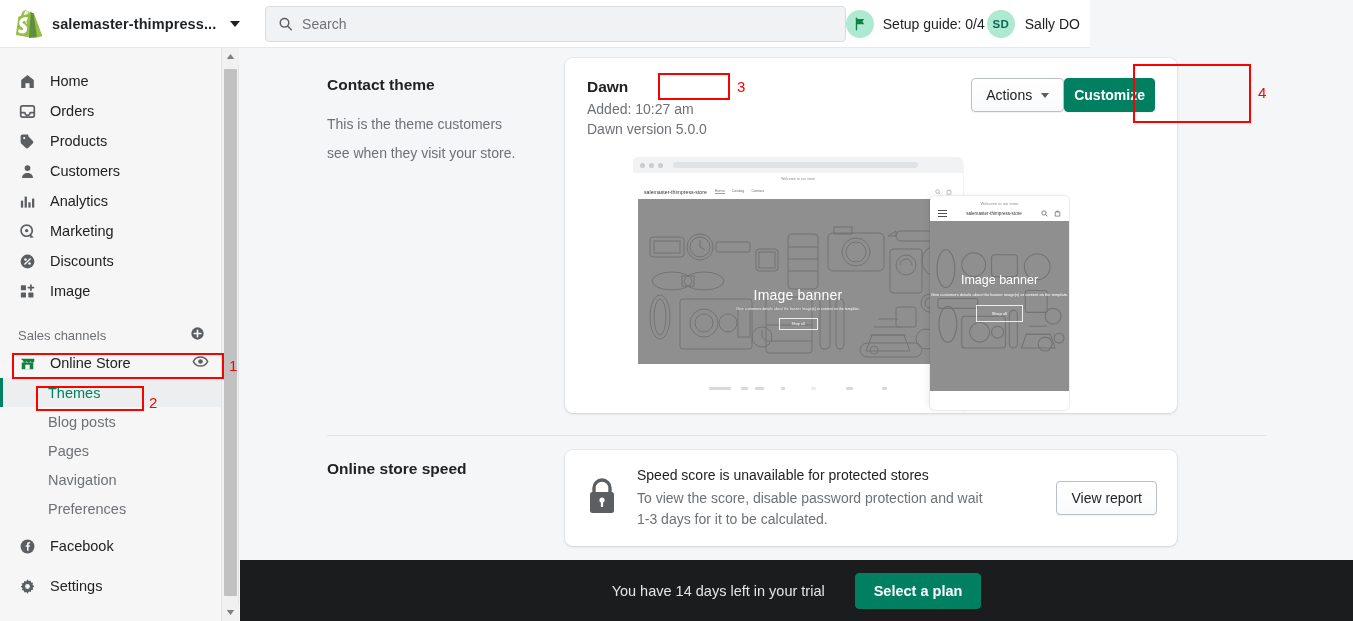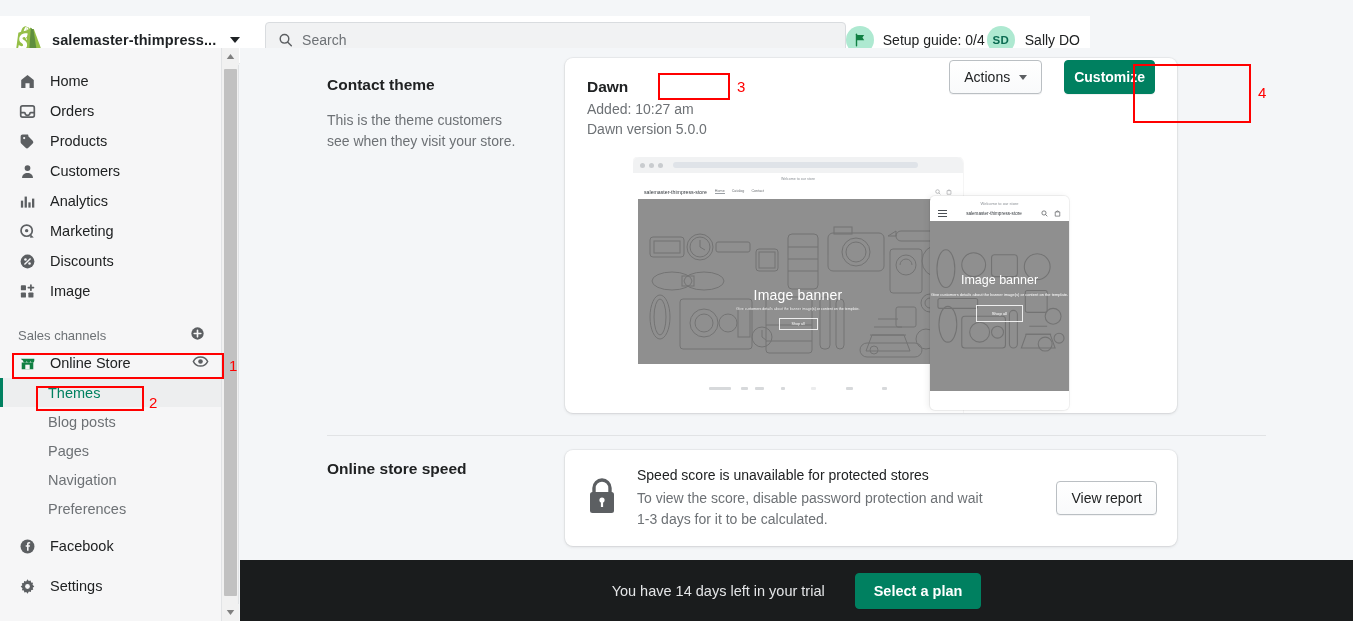--- a/index.html
+++ b/index.html
@@ -6,21 +6,21 @@
   html, body {
     width: 1353px; height: 621px;
     font-family: "Liberation Sans", sans-serif;
     background: #f4f6f8;
     overflow: hidden;
   }
   .app { position: relative; width: 1353px; height: 621px; }
 
   
   .topbar {
-    position: absolute; top: 16px; left: 0; width: 1090px; height: 48px;
+    position: absolute; top: 0; left: 0; width: 1090px; height: 48px;
     background: #ffffff;
     border-bottom: 1px solid #e6e8ea;
     display: flex; align-items: center;
   }
   .brand { display: flex; align-items: center; gap: 10px; width: 310px; padding-left: 16px; }
   .shopify-logo { width: 26px; height: 28px; flex: none; }
   .store-name {
     font-size: 14.5px; font-weight: 700; color: #1f2225;
     white-space: nowrap; letter-spacing: .1px;
   }
@@ -104,21 +104,21 @@
   }
 
   
   .main {
     position: absolute; top: 48px; left: 240px; width: 1113px; height: 573px;
     background: #f4f6f8; overflow: hidden;
   }
   .section { display: flex; padding: 0; }
   .sec-left { width: 325px; padding: 28px 40px 0 87px; }
   .sec-title { font-size: 15.5px; font-weight: 700; color: #202223; margin-bottom: 16px; }
-  .sec-desc { font-size: 14px; color: #6d7175; line-height: 21px; }
+  .sec-desc { font-size: 14px; color: #6d7175; line-height: 29px; }
 
   .card {
     background: #ffffff; border-radius: 8px;
     box-shadow: 0 0 0 1px rgba(63,63,68,.05), 0 1px 3px 0 rgba(63,63,68,.15);
     margin-top: 10px;
   }
   .theme-card { width: 612px; height: 355px; position: relative; padding: 20px 22px; }
 
   .theme-name { font-size: 15.5px; font-weight: 700; color: #202223; }
   .theme-meta { font-size: 14px; color: #6d7175; line-height: 20px; margin-top: 3px; }
@@ -449,21 +449,21 @@
         <div class="sec-desc">This is the theme customers see when they visit your store.</div>
       </div>
 
       <div class="card theme-card">
         <div>
           <div class="theme-name">Dawn</div>
           <div class="theme-meta">Added: 10:27 am</div>
           <div class="theme-meta" style="margin-top:0">Dawn version 5.0.0</div>
         </div>
 
-        <div style="position:absolute; right:22px; top:2px; display:flex; align-items:center; gap:22px;">
+        <div style="position:absolute; right:22px; top:20px; display:flex; align-items:center; ">
           <button class="btn btn-default">
             <span>Actions</span>
             <span class="btn-caret"></span>
           </button>
           <button class="btn btn-primary">
             <span>Customize</span>
           </button>
         </div>
 
         <div class="preview-area">

